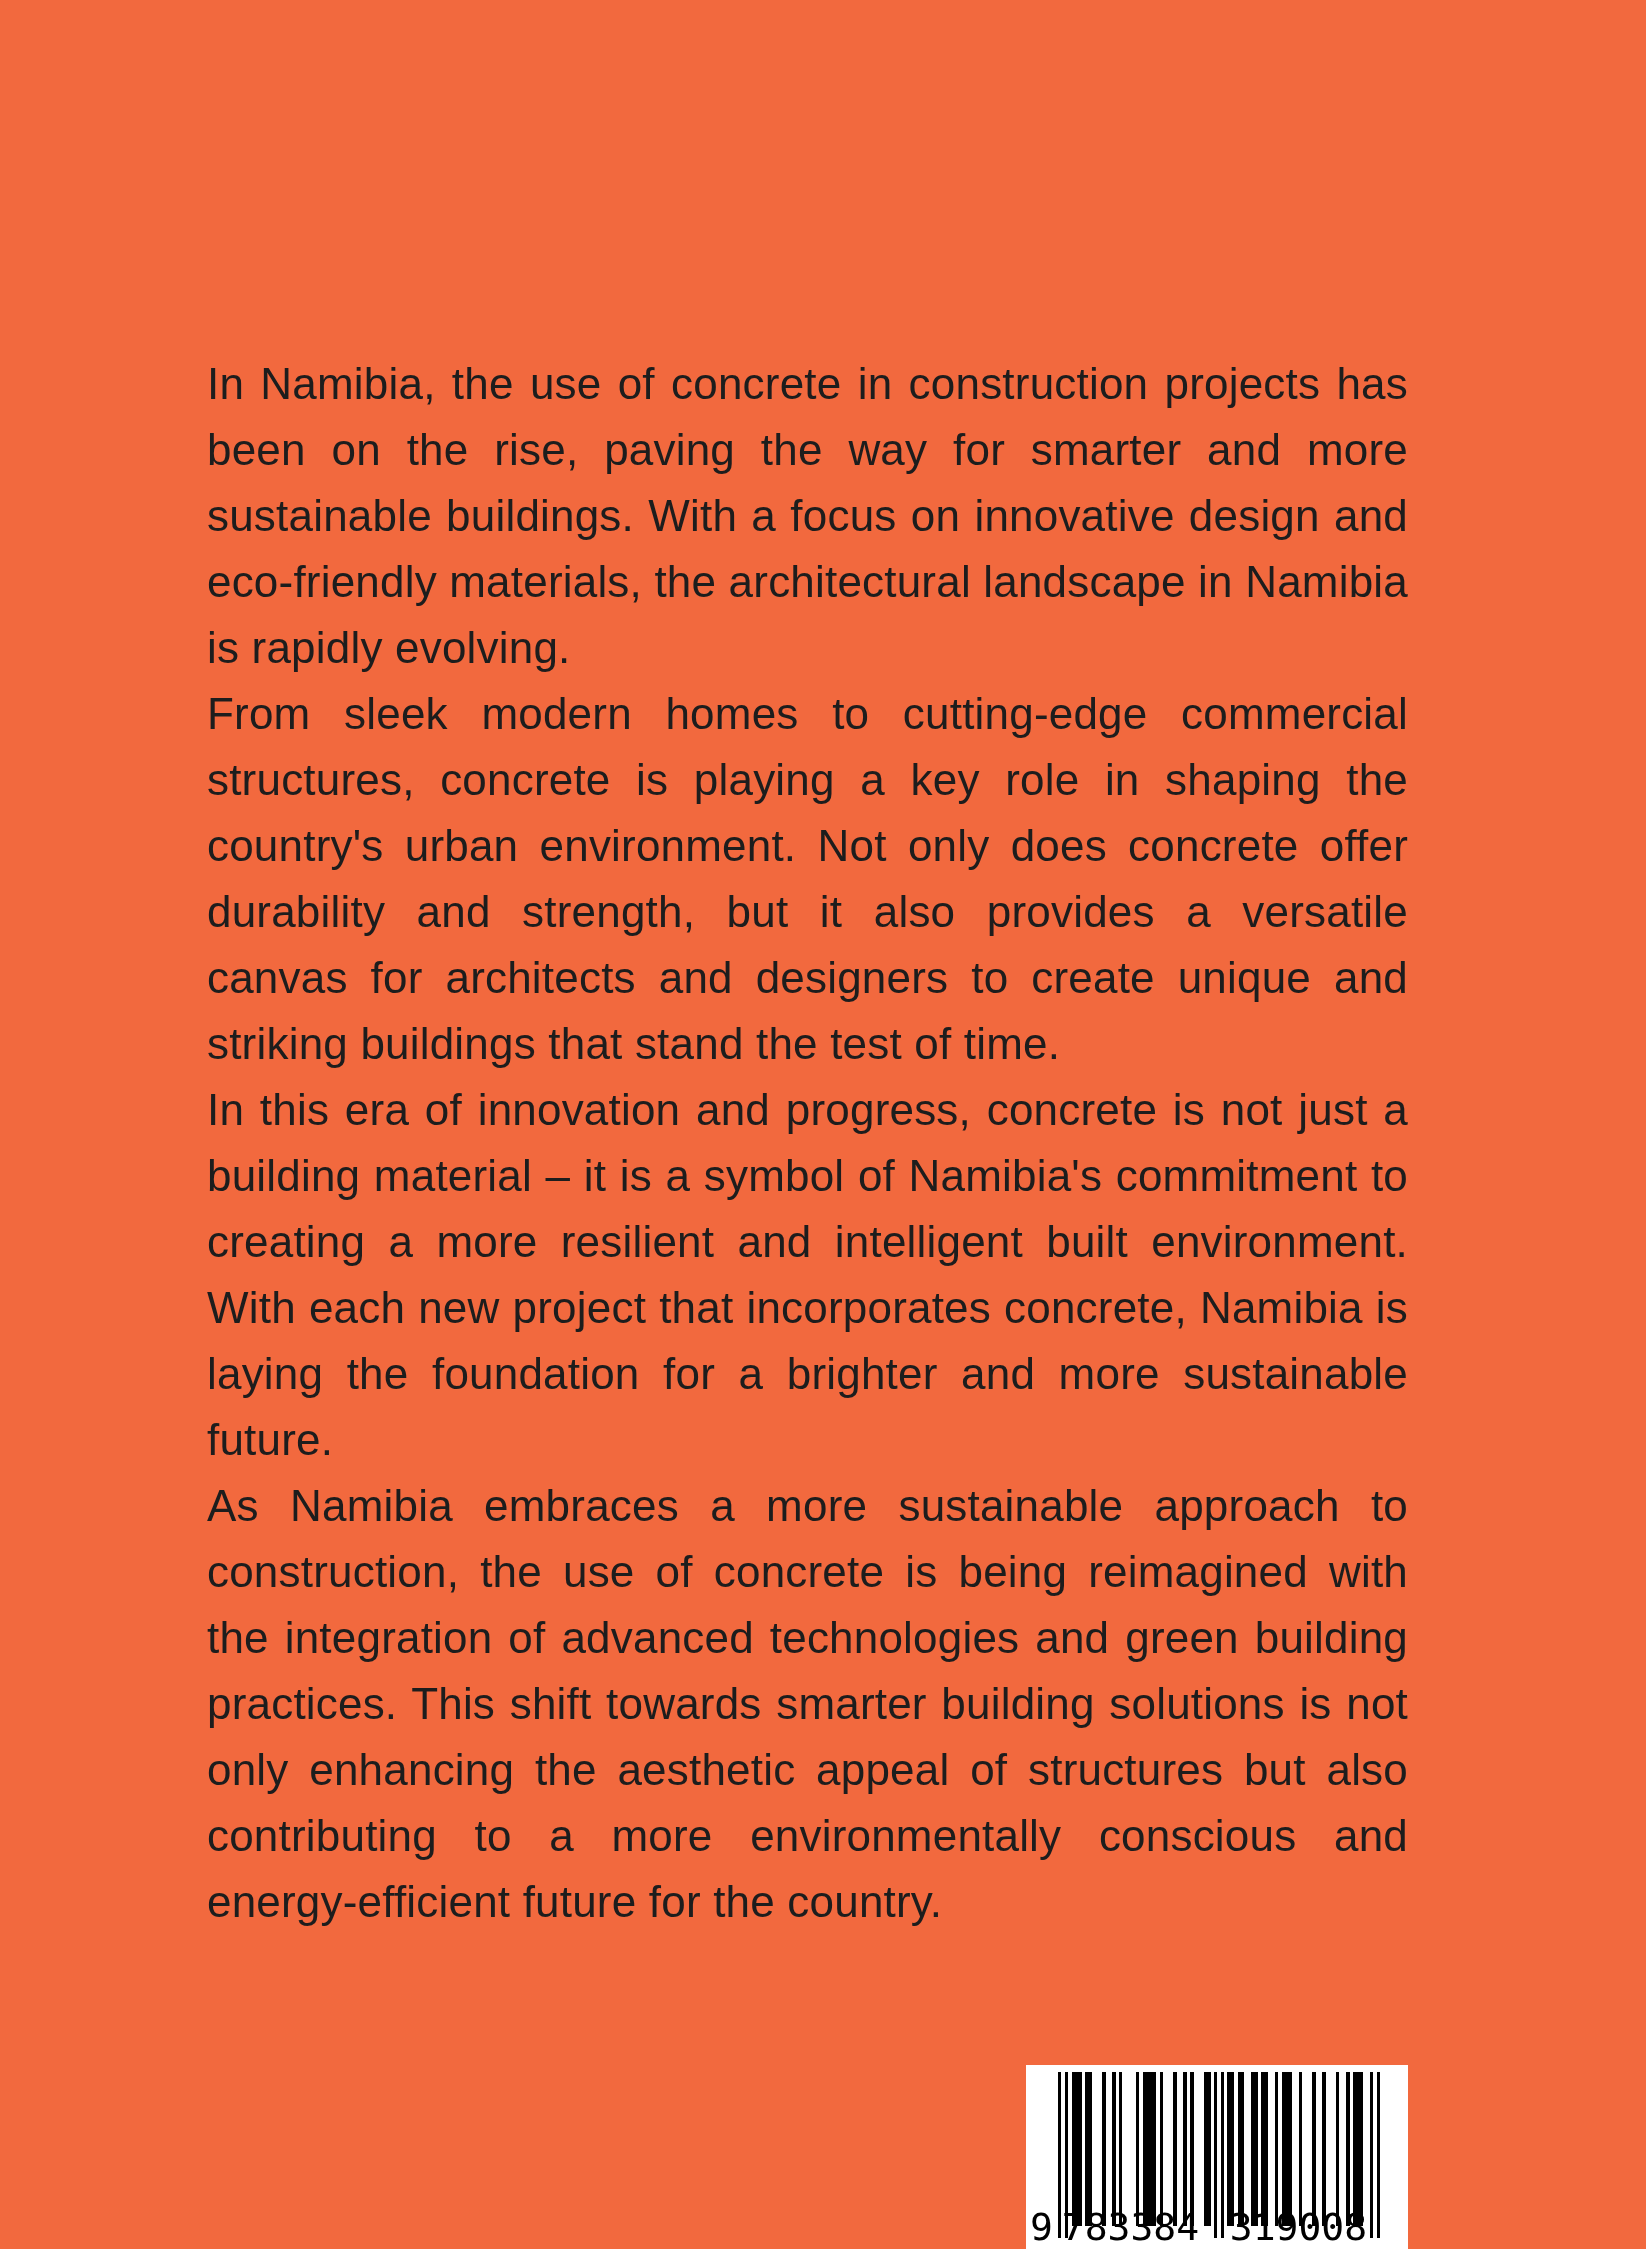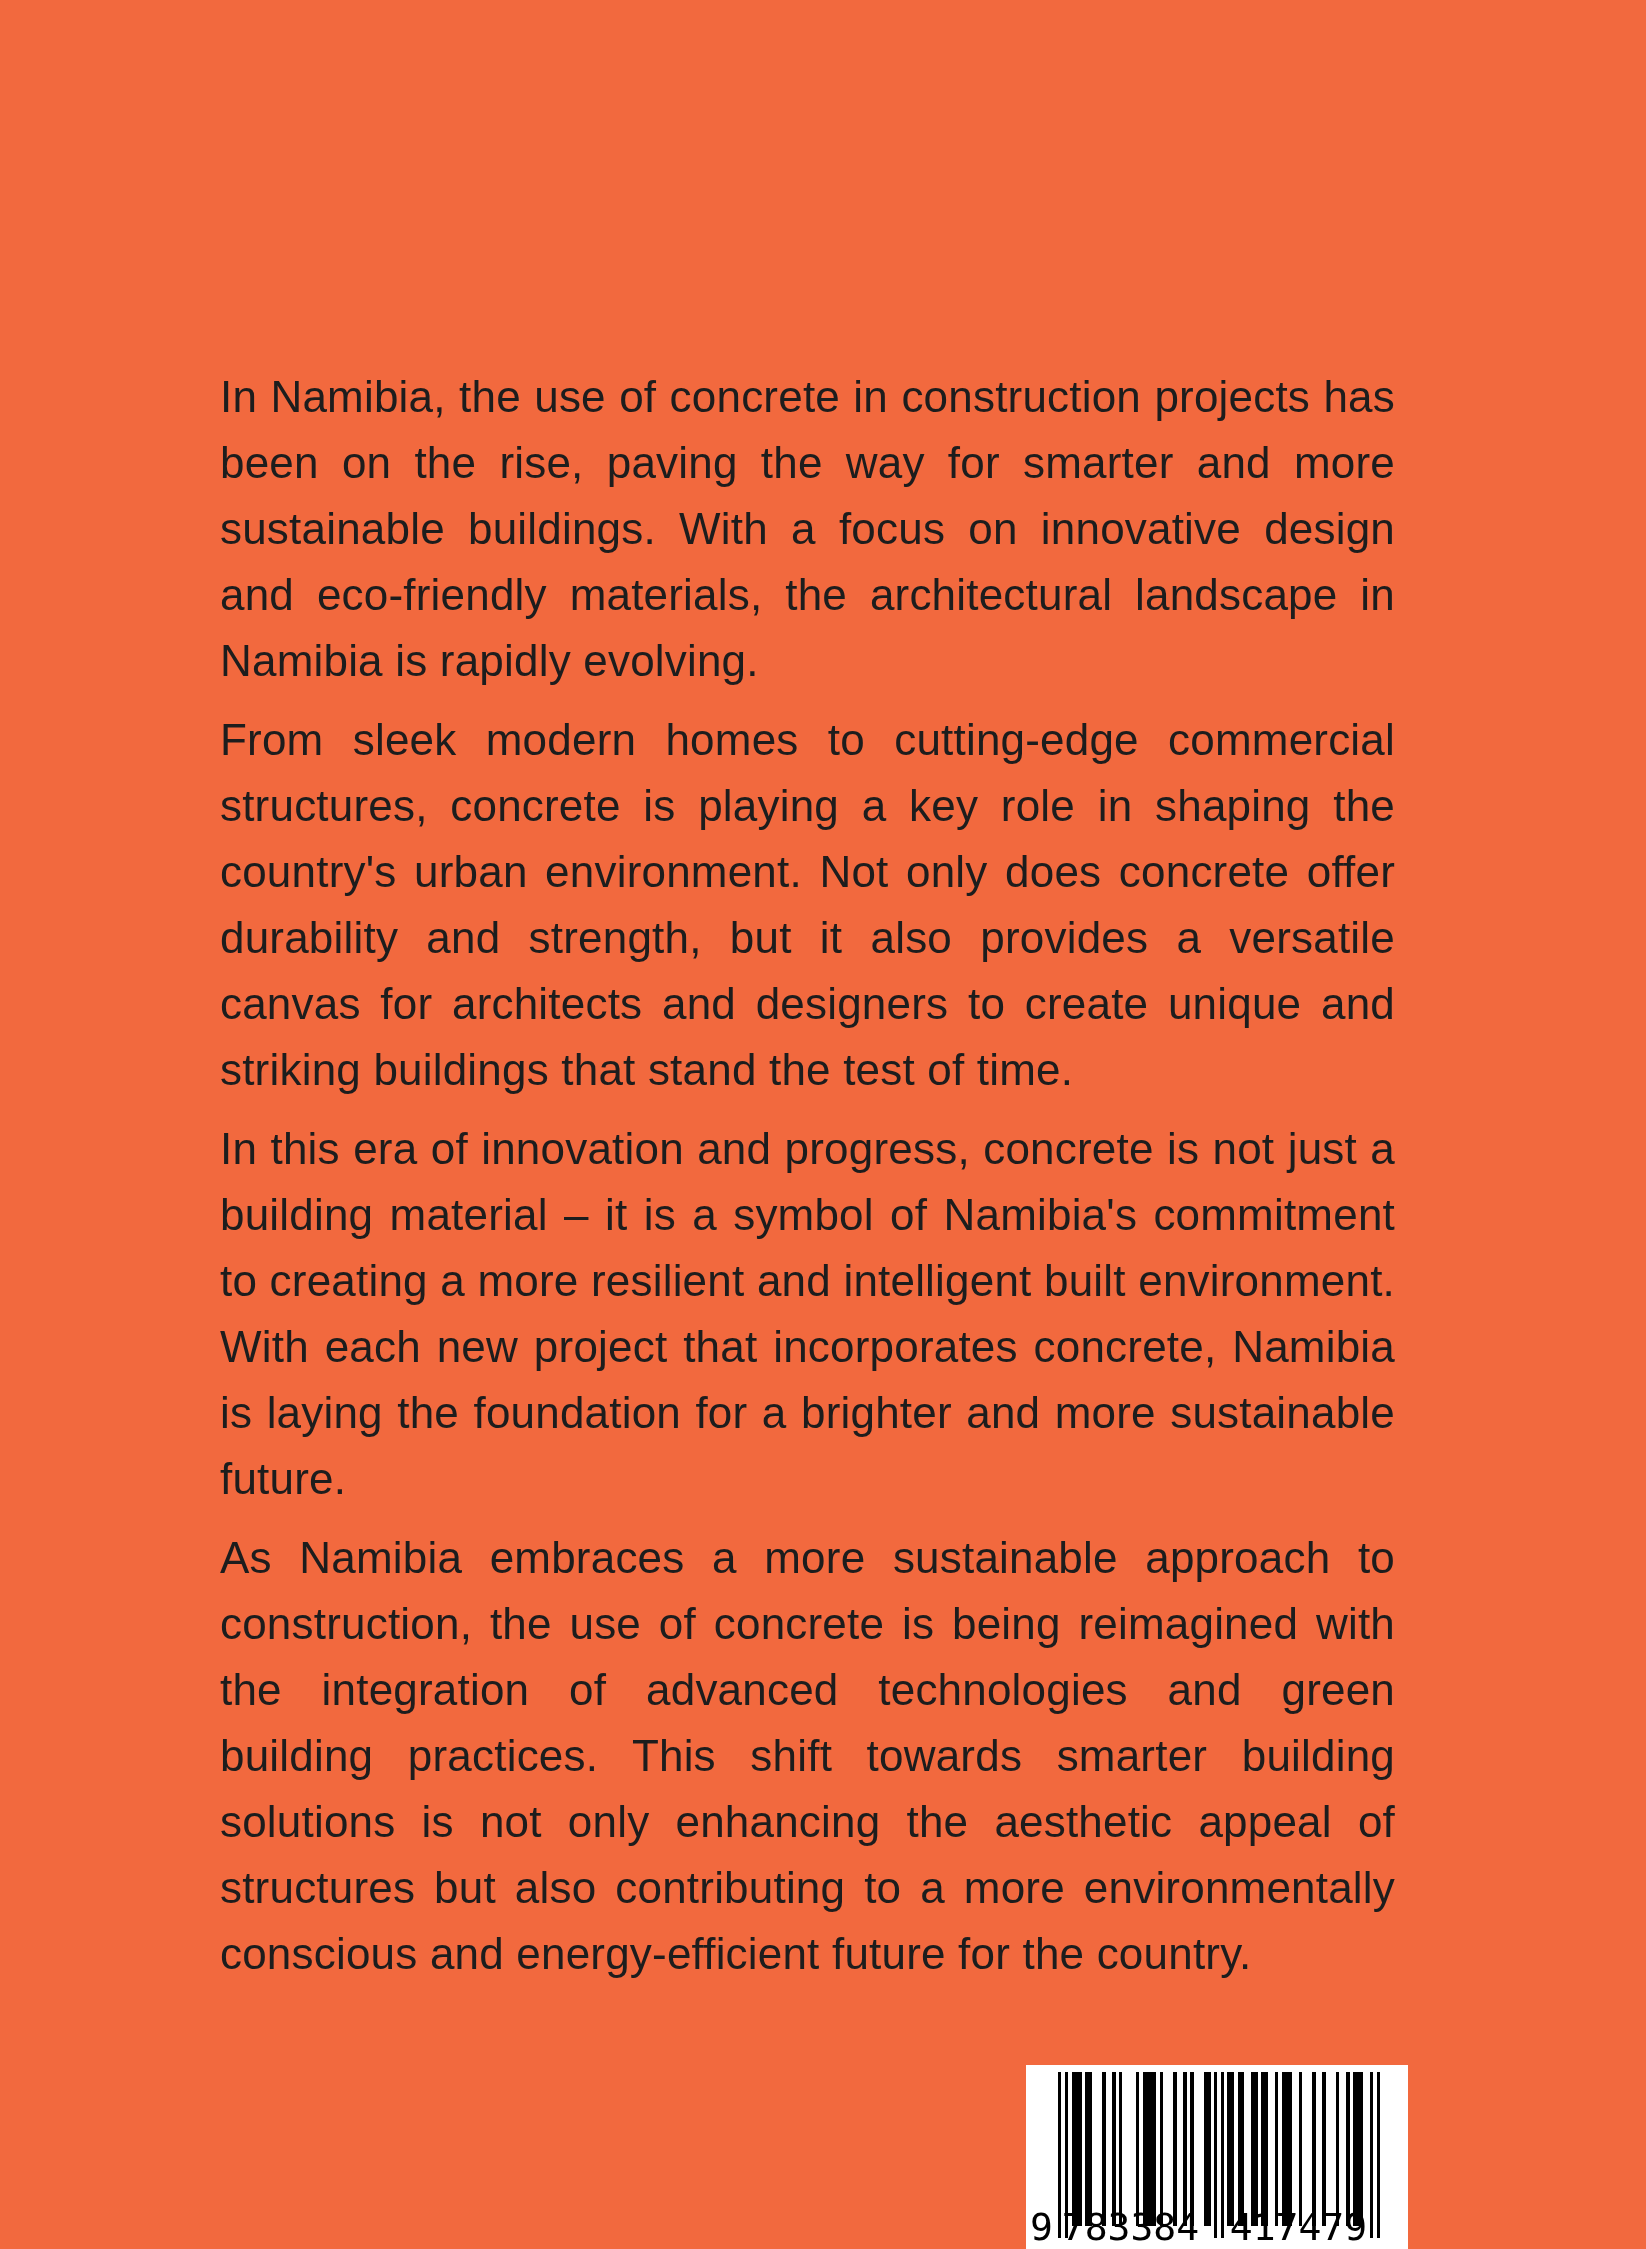--- a/index.html
+++ b/index.html
@@ -24,21 +24,21 @@
     position:absolute;
     left:207px;top:351px;width:1201px;
     font-family:"Liberation Sans",sans-serif;
     font-size:44px;
     line-height:66px;
     color:var(--ink);
     text-align:justify;
     letter-spacing:0.2px;
   }
   .blurb p{
-    margin:13px;
+    margin:0;
     text-align:justify;
   }
   .barcode-panel{
     position:absolute;
     left:1026px;top:2065px;
     width:382px;height:185px;
     background:var(--panel);
   }
   .bars{
     position:absolute;
@@ -115,17 +115,17 @@
         <rect x="82" y="0" width="1.02" height="46.5"></rect>
         <rect x="85" y="0" width="1.02" height="46.5"></rect>
         <rect x="87" y="0" width="1.02" height="46.5"></rect>
         <rect x="88" y="0" width="1.02" height="46.5"></rect>
         <rect x="89" y="0" width="1.02" height="46.5"></rect>
         <rect x="92" y="0" width="1.02" height="50"></rect>
         <rect x="94" y="0" width="1.02" height="50"></rect>
       </svg>
     <span class="digit d-prefix">9</span>
     <span class="digit d-left">783384</span>
-    <span class="digit d-right">417479</span>
+    <span class="digit d-right">319008</span>
   </figure>
 
 </main>
 
 
 </body></html>

